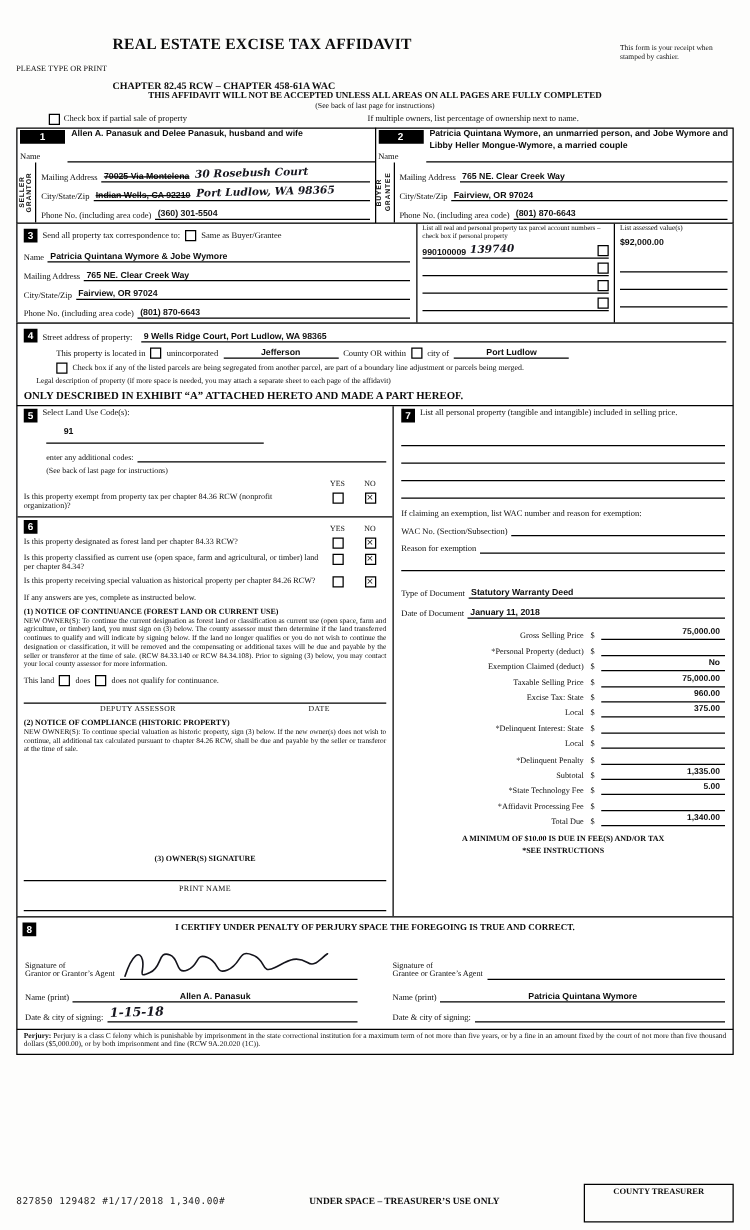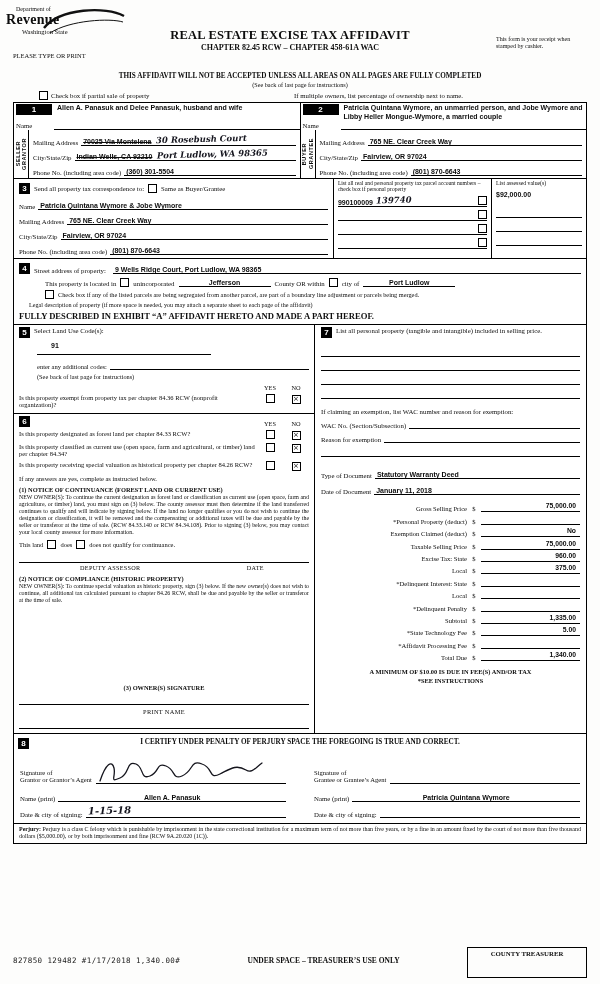--- a/index.html
+++ b/index.html
@@ -6,23 +6,23 @@
   .page{position:relative;width:600px;height:984px;background:#fdfdfc;font-family:"Liberation Serif",serif;color:#0d0d0d;overflow:hidden;}
   .inner{margin:0 13px;}
 
   
   .hdr{position:relative;height:72px;}
   .logo{position:absolute;left:6px;top:6px;width:120px;}
   .logo svg{position:absolute;left:34px;top:0px;}
   .logo .l1{font-size:6px;margin-left:10px;position:relative;}
   .logo .l2{font-size:14px;font-weight:bold;letter-spacing:.3px;position:relative;}
   .logo .l3{font-size:6.5px;margin-left:16px;position:relative;}
-  .titleblock{position:absolute;left:90px;right:110px;top:28px;text-align:center;}
+  .titleblock{position:absolute;left:90px;right:110px;top:28px;}
   .title{font-size:12.5px;font-weight:bold;letter-spacing:.2px;}
-  .chapter{font-size:8px;font-weight:bold;margin-top:0;}
+  .chapter{font-size:8px;font-weight:bold;margin-top:21px;}
   .ptp{position:absolute;left:13px;top:52px;font-size:6.5px;}
   .receipt{position:absolute;right:12px;top:36px;font-size:6px;width:92px;line-height:7px;}
   .warning{text-align:center;font-size:7.2px;font-weight:bold;}
   .seeback{text-align:center;font-size:6.2px;margin:1px 0 2px;}
 
   
   .num{display:inline-block;min-width:11px;height:11px;background:#000;color:#fff;font-family:"Liberation Sans",sans-serif;font-size:8px;font-weight:bold;line-height:11px;text-align:center;vertical-align:top;flex:none;}
   .cbx{display:inline-block;width:7px;height:7px;border:1px solid #000;font-size:7px;line-height:6px;text-align:center;vertical-align:-1px;font-family:"DejaVu Sans",sans-serif;flex:none;background:#fff;}
   .val{font-family:"Liberation Sans",sans-serif;font-weight:bold;font-size:7px;}
   .hand{display:inline-block;font-family:"DejaVu Serif",serif;font-style:italic;font-weight:bold;font-size:8.5px;color:#16161f;transform:rotate(-1.5deg);position:relative;top:-1px;}
@@ -132,29 +132,20 @@
   .stamp{font-family:"DejaVu Sans Mono",monospace;font-size:7.5px;letter-spacing:.4px;color:#1a1a1a;padding-top:9px;}
   .tspace{font-size:7.5px;font-weight:bold;padding-top:9px;}
   .ctbox{border:1px solid #000;width:118px;height:27px;font-size:6.8px;font-weight:bold;text-align:center;padding-top:2px;}
 </style>
 </head>
 <body>
 
 <div class="page">
 
   <div class="hdr">
-    <div class="logo">
-      <svg width="86" height="30" viewBox="0 0 86 30">
-        <path d="M4,22 C20,2 66,0 84,10" fill="none" stroke="#111" stroke-width="2.4"></path>
-        <path d="M10,27 C30,14 70,12 83,16" fill="none" stroke="#111" stroke-width="1"></path>
-      </svg>
-      <div class="l1">Department of</div>
-      <div class="l2">Revenue</div>
-      <div class="l3">Washington State</div>
-    </div>
     <div class="titleblock">
       <div class="title">REAL ESTATE EXCISE TAX AFFIDAVIT</div>
       <div class="chapter">CHAPTER 82.45 RCW – CHAPTER 458-61A WAC</div>
     </div>
     <div class="ptp">PLEASE TYPE OR PRINT</div>
     <div class="receipt">This form is your receipt when stamped by cashier.</div>
   </div>
   <div class="warning">THIS AFFIDAVIT WILL NOT BE ACCEPTED UNLESS ALL AREAS ON ALL PAGES ARE FULLY COMPLETED</div>
   <div class="seeback">(See back of last page for instructions)</div>
 
@@ -321,21 +312,21 @@
         <span>County OR within</span>
         <span class="cbx"></span>
         <span>city of</span>
         <span class="short-line val">Port Ludlow</span>
       </div>
       <div class="s4r3">
         <span class="cbx"></span>
         <span>Check box if any of the listed parcels are being segregated from another parcel, are part of a boundary line adjustment or parcels being merged.</span>
       </div>
       <div class="s4r4">Legal description of property (if more space is needed, you may attach a separate sheet to each page of the affidavit)</div>
-      <div class="s4r5">FULLY DESCRIBED IN EXHIBIT “A” AFFIDAVIT HERETO AND MADE A PART HEREOF.</div>
+      <div class="s4r5">ONLY DESCRIBED IN EXHIBIT “A” ATTACHED HERETO AND MADE A PART HEREOF.</div>
     </div>
 
     <div class="sec567">
       <div class="leftcol">
         <div class="sec5">
           <div class="s5head">
             <span class="num">5</span>
             <span>Select Land Use Code(s):</span>
           </div>
           <div class="landuse-line val">91</div>

